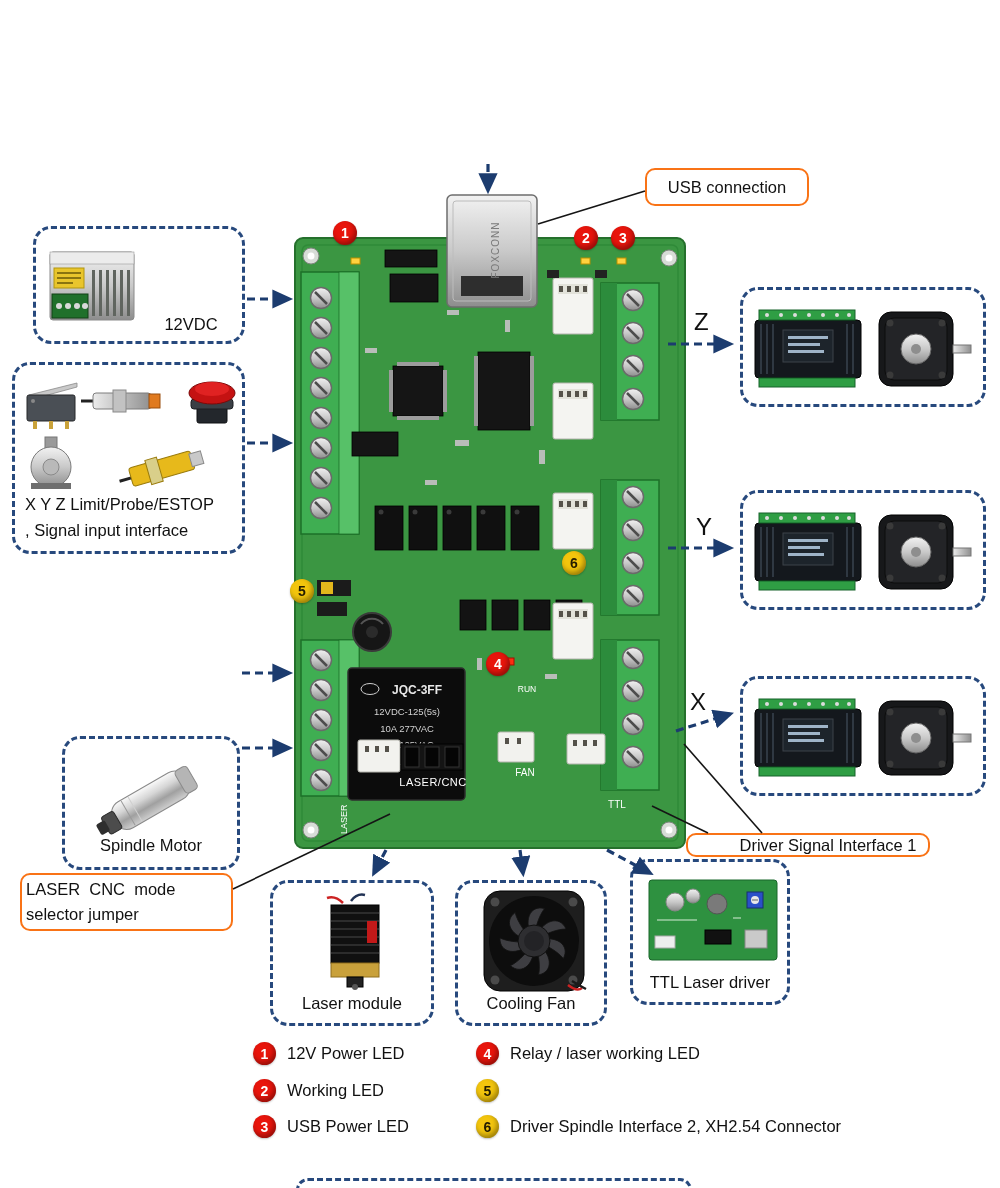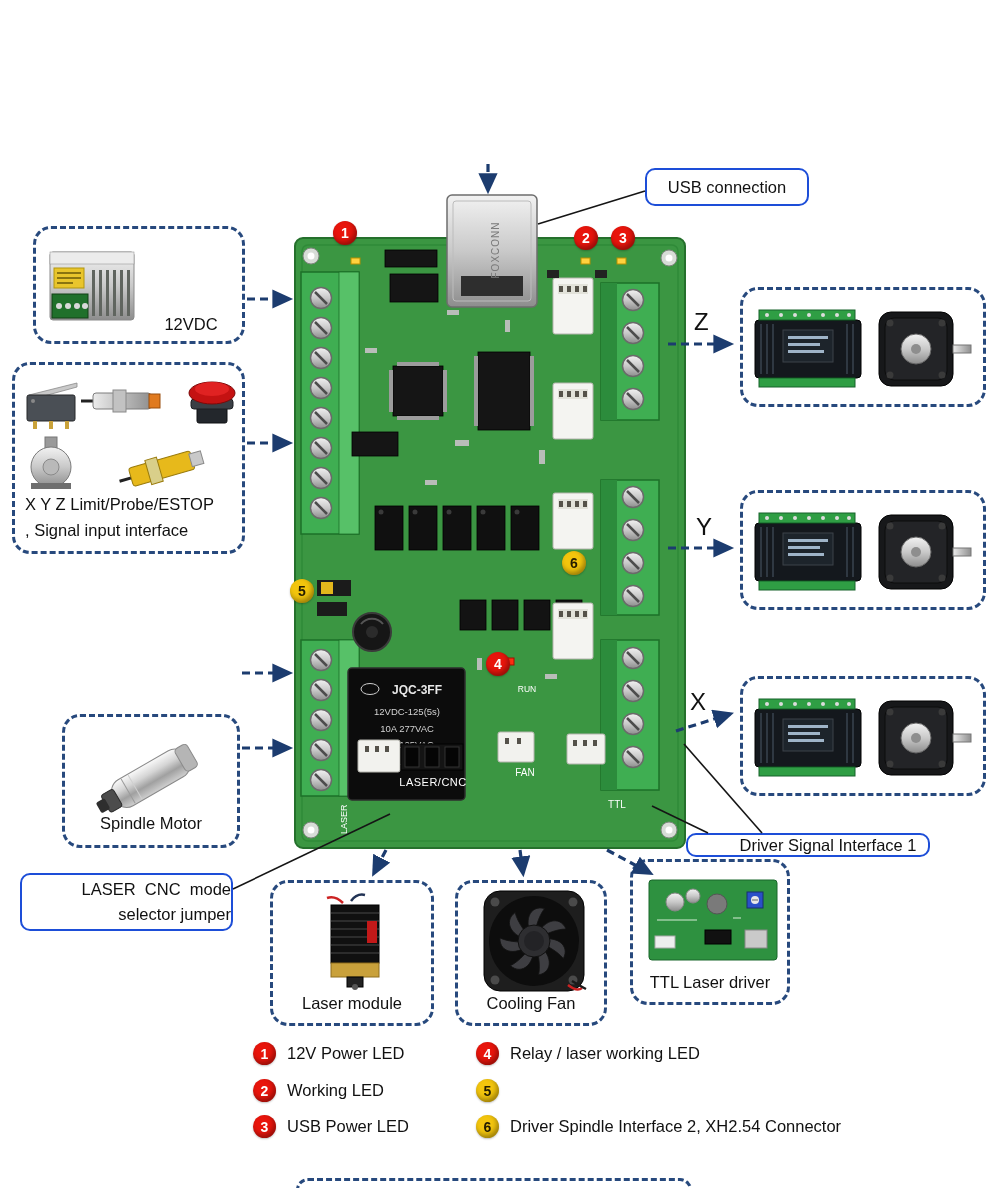--- a/index.html
+++ b/index.html
@@ -1,22 +1,22 @@
 <!DOCTYPE html>
 <html><head>
 <meta charset="utf-8">
 <style>
   * { margin:0; padding:0; box-sizing:border-box; }
   body { background:#fff; font-family:"Liberation Sans","DejaVu Sans",sans-serif; }
   .canvas { position:relative; width:1000px; height:1188px; background:#fff; overflow:hidden; color:#111; }
   .dashed-box { position:absolute; border:3px dashed #27497d; border-radius:18px; background:#fff; }
-  .callout-box { position:absolute; border:2px solid #1d4ed8; border-radius:10px; background:#fff;
+  .callout-box { position:absolute; border:2px solid #f97316; border-radius:10px; background:#fff;
                  display:flex; align-items:center; justify-content:center; font-size:16.5px; }
-  .callout-box.left { flex-direction:column; align-items:flex-end; justify-content:center;
-                      padding-left:12px; line-height:25px; white-space:pre-wrap; }
+  .callout-box.left { flex-direction:column; align-items:flex-start; justify-content:center;
+                      padding-left:4px; line-height:25px; white-space:pre-wrap; }
   .label-lines { position:absolute; font-size:16.5px; line-height:27px; text-align:center; white-space:pre-wrap; }
   .box-caption { position:absolute; left:0; right:0; text-align:center; font-size:16.5px; }
   .box-caption.leftalign { text-align:left; padding-left:10px; }
   .axis-label { position:absolute; font-size:24px; font-weight:500; }
   .marker, .legend-dot { display:flex; align-items:center; justify-content:center;
                  font-size:14px; font-weight:bold; border-radius:50%;
                  box-shadow: inset -2px -3px 5px rgba(0,0,0,.35), 0 1px 2px rgba(0,0,0,.25); }
   .marker { position:absolute; width:24px; height:24px; z-index:8; }
   .marker.red, .legend-dot.red { color:#fff; }
   .marker.yellow, .legend-dot.yellow { color:#241d00; }
@@ -129,21 +129,21 @@
         <rect x="110" y="84" width="64" height="19" rx="3" fill="#e7b91b" stroke="#9a7b0c"></rect>
         <rect x="128" y="81" width="12" height="25" fill="#d9cf8a" stroke="#9a7b0c"></rect>
         <rect x="172" y="87" width="12" height="13" fill="#c9c9c9" stroke="#8a8a8a"></rect>
       </g>
     </svg>
     <div class="box-caption leftalign" style="top:130px;">X Y Z Limit/Probe/ESTOP</div>
     <div class="box-caption leftalign" style="top:156px;">, Signal input interface</div>
   </div>
 
 
-  <div class="dashed-box" style="left:62px;top:714px;width:178px;height:134px;">
+  <div class="dashed-box" style="left:62px;top:736px;width:178px;height:134px;">
     <svg class="illus" style="left:28px;top:14px;" width="122" height="86" viewBox="0 0 122 86">
       <g transform="rotate(-30 61 43)">
         <rect x="14" y="30" width="84" height="30" rx="13" fill="url(#steelH)" stroke="#8a8a8a"></rect>
         <rect x="90" y="32" width="14" height="26" rx="4" fill="#b5b5b5" stroke="#8a8a8a"></rect>
         <rect x="4" y="35" width="14" height="20" rx="3" fill="#4c4c4c" stroke="#2b2b2b"></rect>
         <rect x="-4" y="39" width="10" height="12" rx="2" fill="#2e2e2e"></rect>
         <line x1="30" y1="31" x2="30" y2="59" stroke="#9a9a9a"></line>
         <line x1="38" y1="31" x2="38" y2="59" stroke="#cfcfcf"></line>
       </g>
     </svg>

